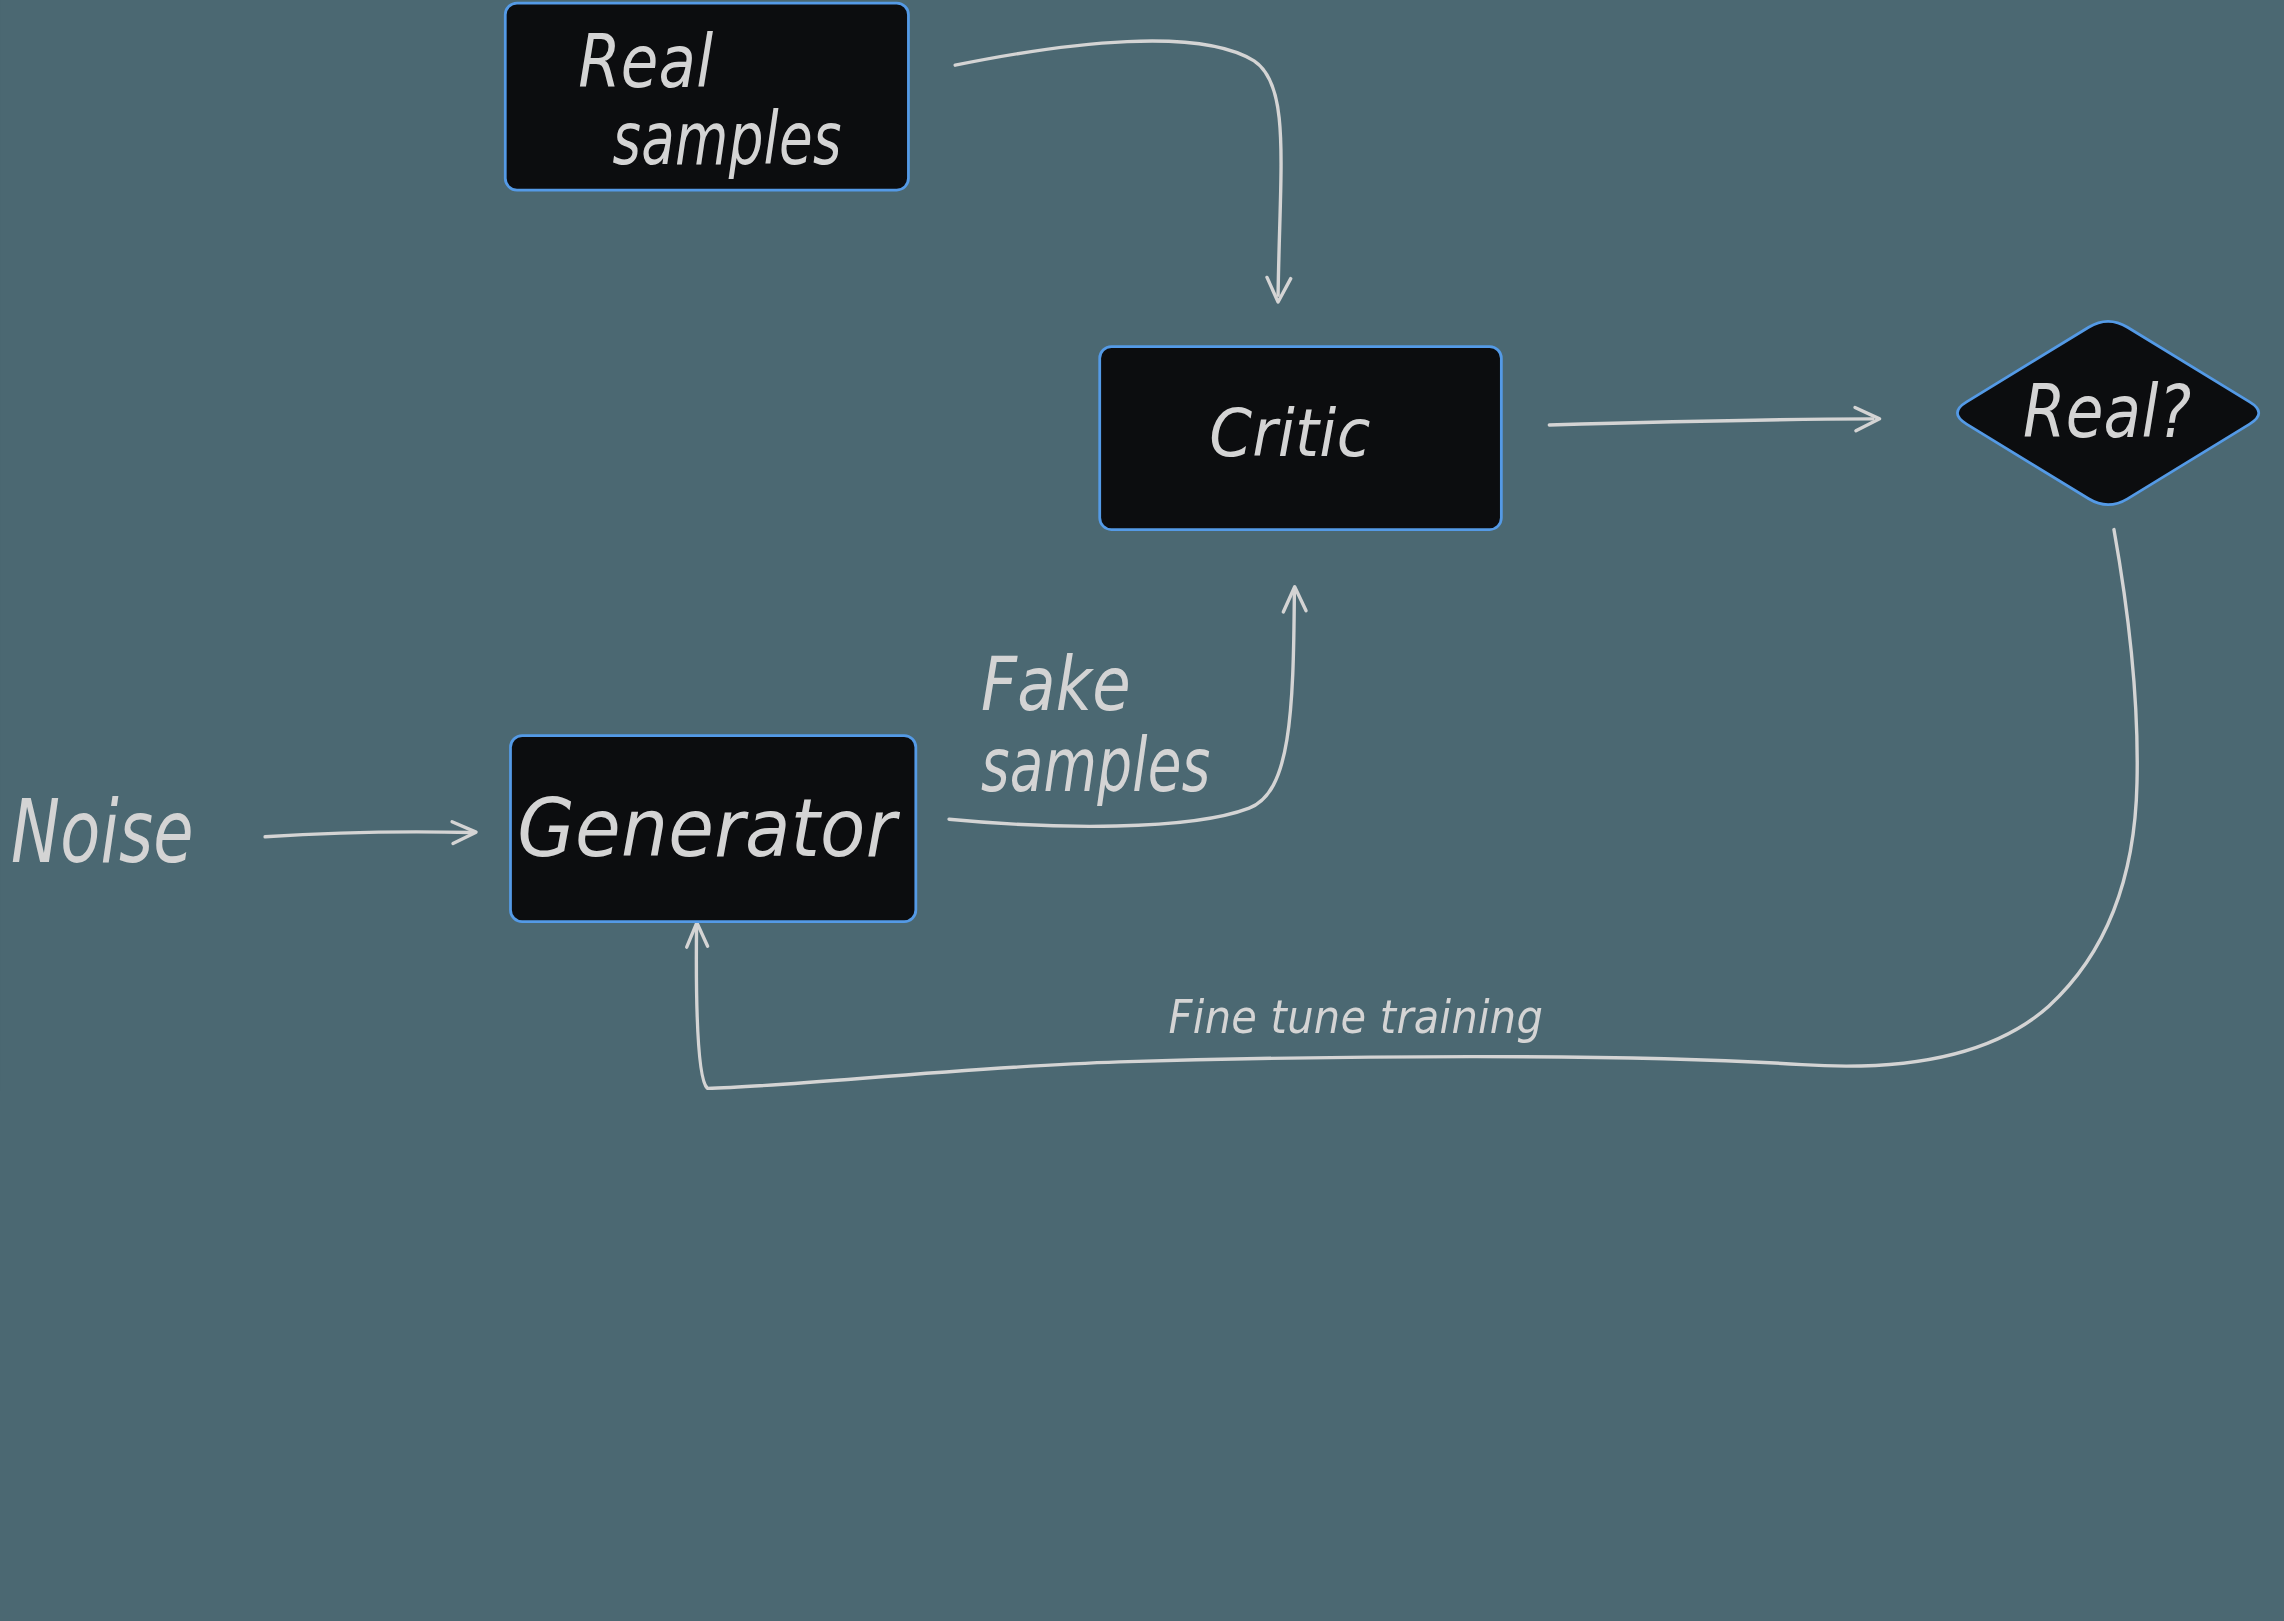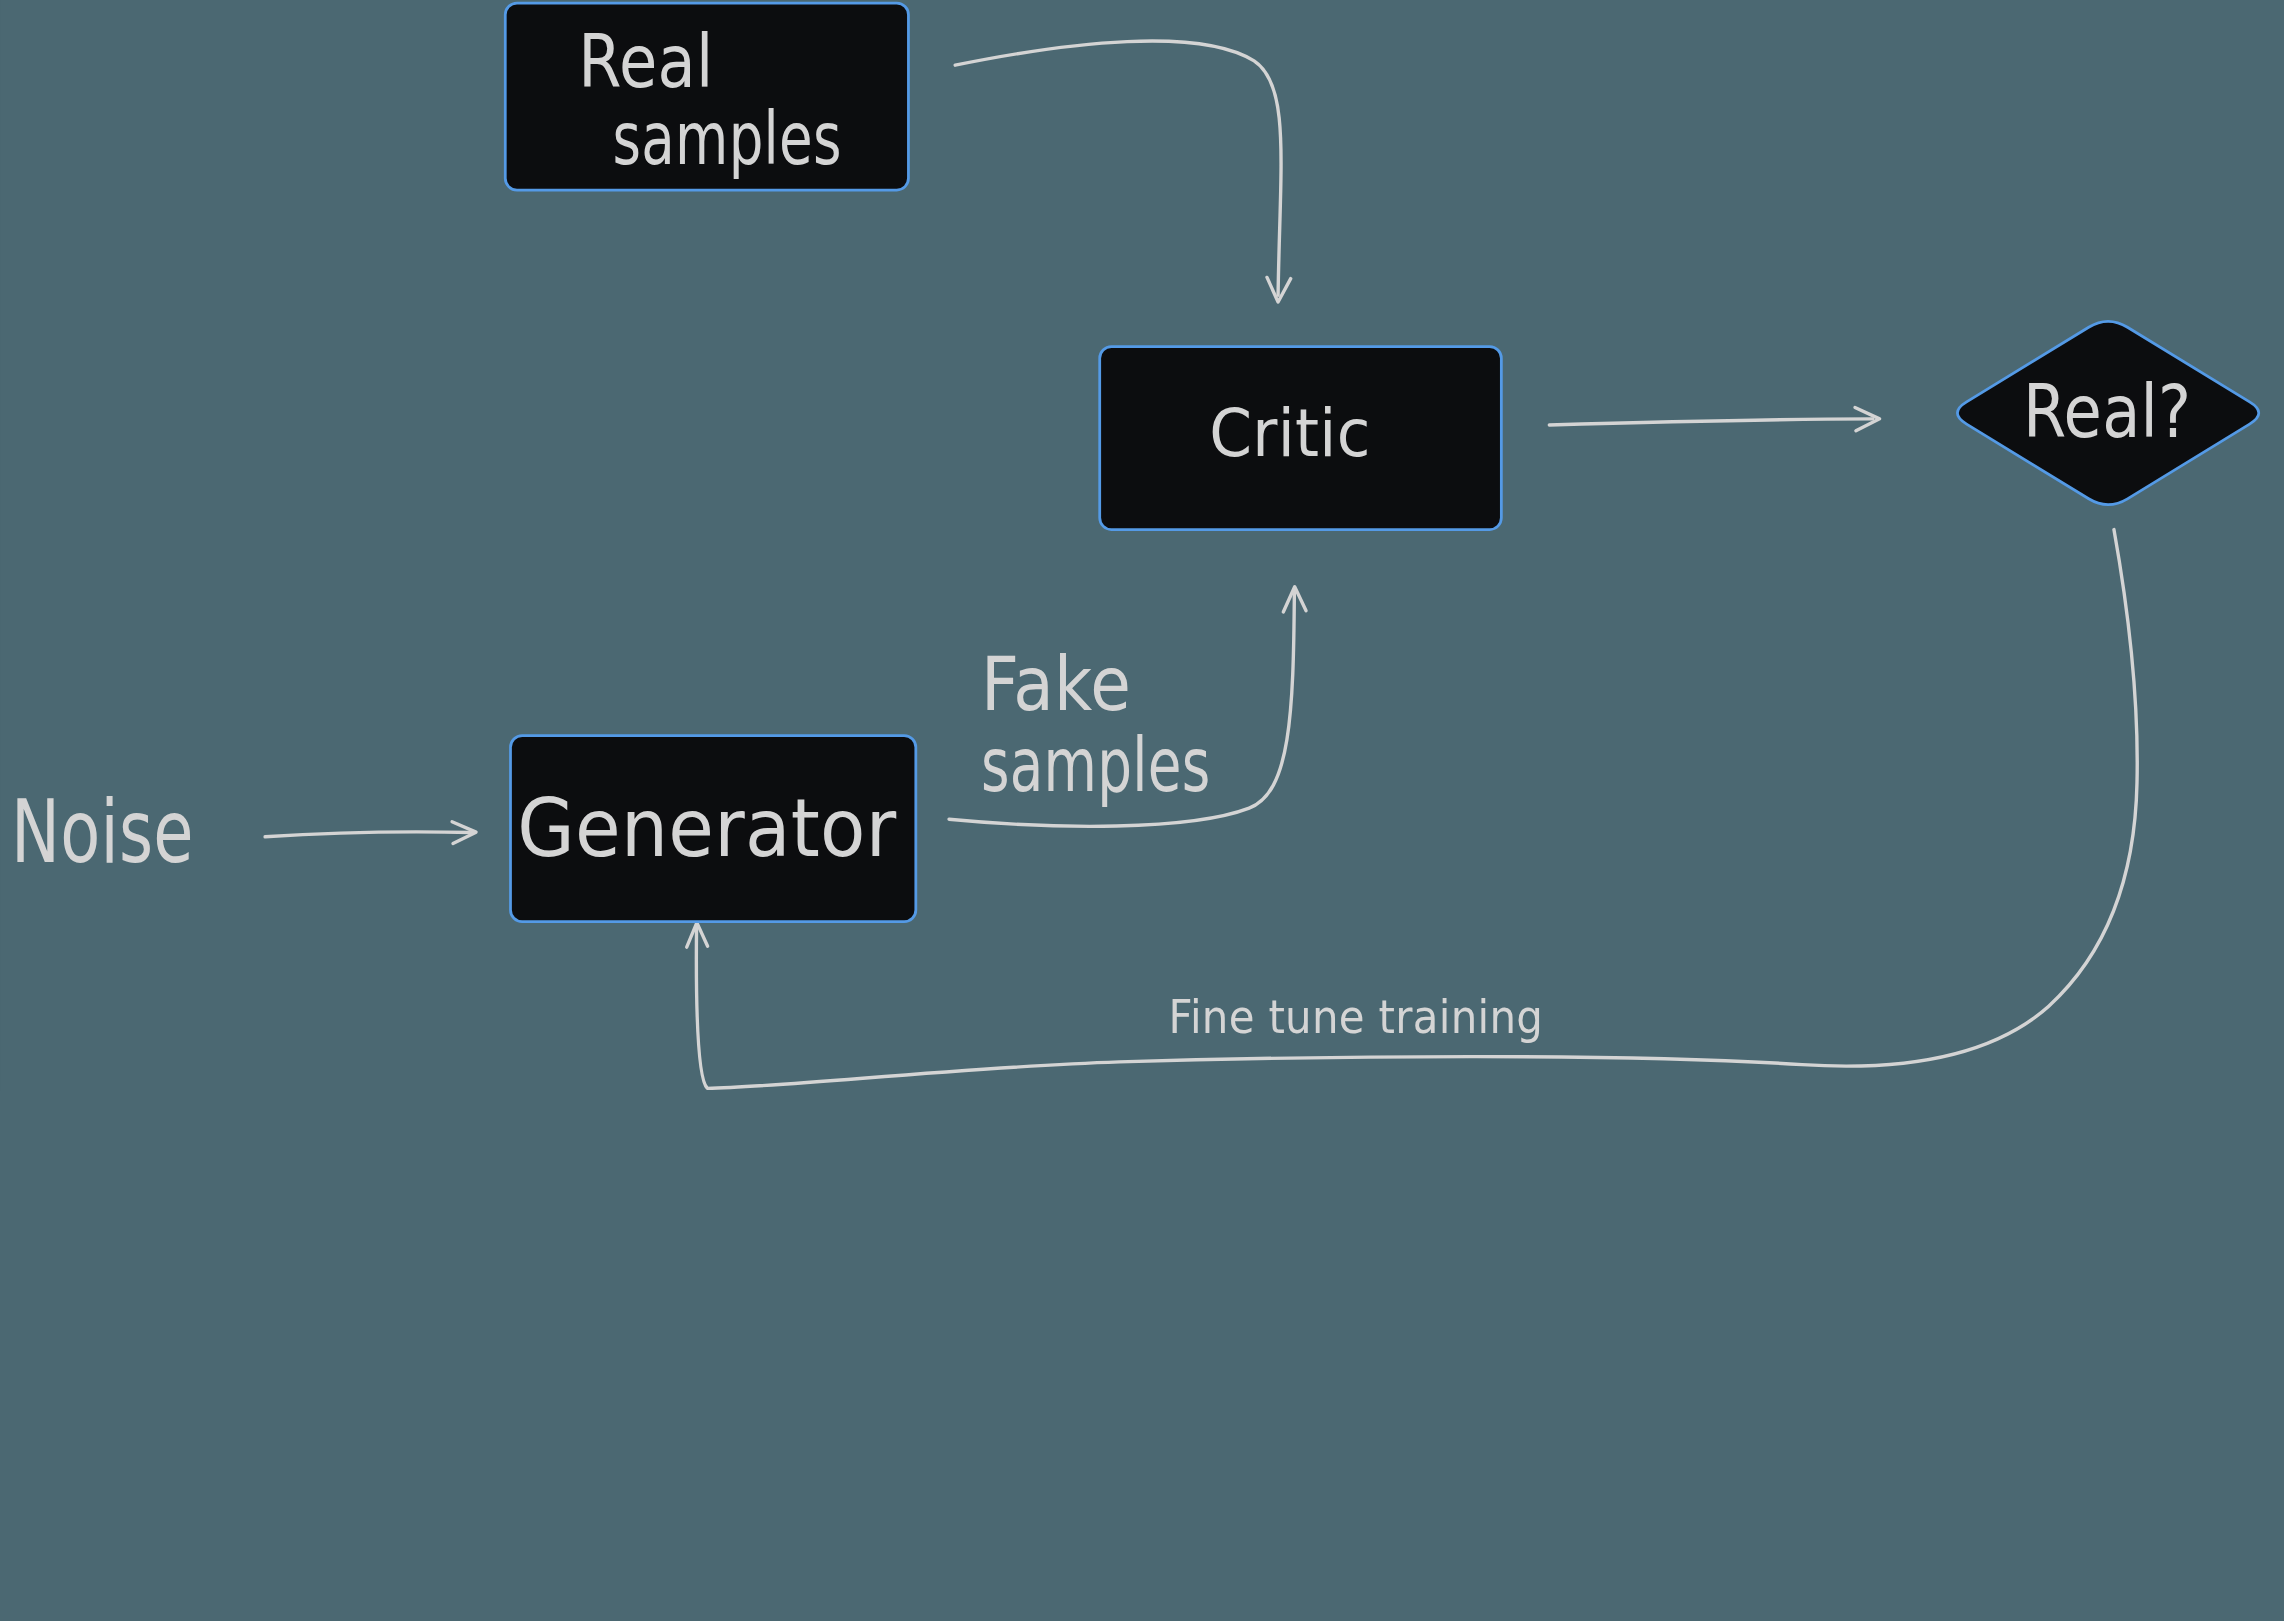--- a/index.html
+++ b/index.html
@@ -2,21 +2,21 @@
 <html style="--background: #4B6872; --node_fill: #0C0D0F; --node_border: #549AE6; --ink: #D4D4D4;font-size:7.3px"><head>
 <meta charset="utf-8">
 <style>
   :root{
     --background:#4B6872;
     --node_fill:#0C0D0F;
     --node_border:#549AE6;
     --ink:#D4D4D4;
   }
   html,body{margin:0;padding:0;background:var(--background);}
-  .stage{width:100%;}
+  .stage{width:100%;font-style:italic;}
   svg{display:block;width:100%;height:auto;}
   .node{fill:var(--node_fill);stroke:var(--node_border);stroke-width:9;}
   .edge{fill:none;stroke:var(--ink);stroke-width:11;stroke-linecap:round;stroke-linejoin:round;}
   .arrowhead{fill:none;stroke:var(--ink);stroke-width:11;stroke-linecap:round;stroke-linejoin:round;}
   text{
     fill:var(--ink);
     font-family:"DejaVu Sans", sans-serif;
     font-weight:400;
     letter-spacing:1px;
   }

